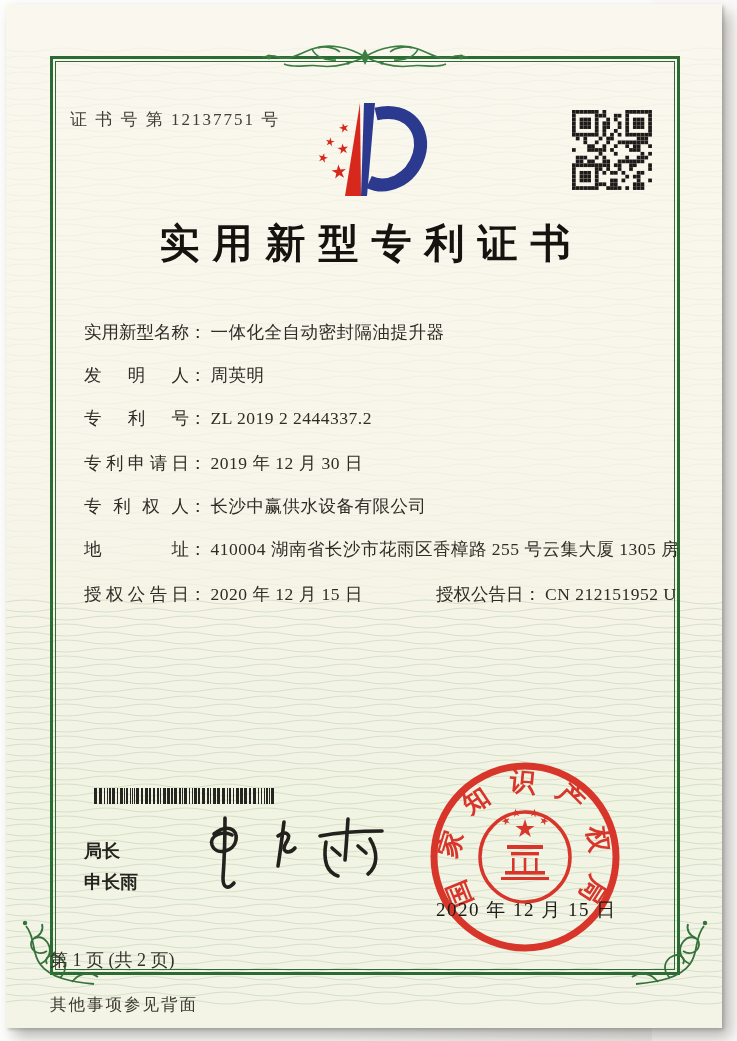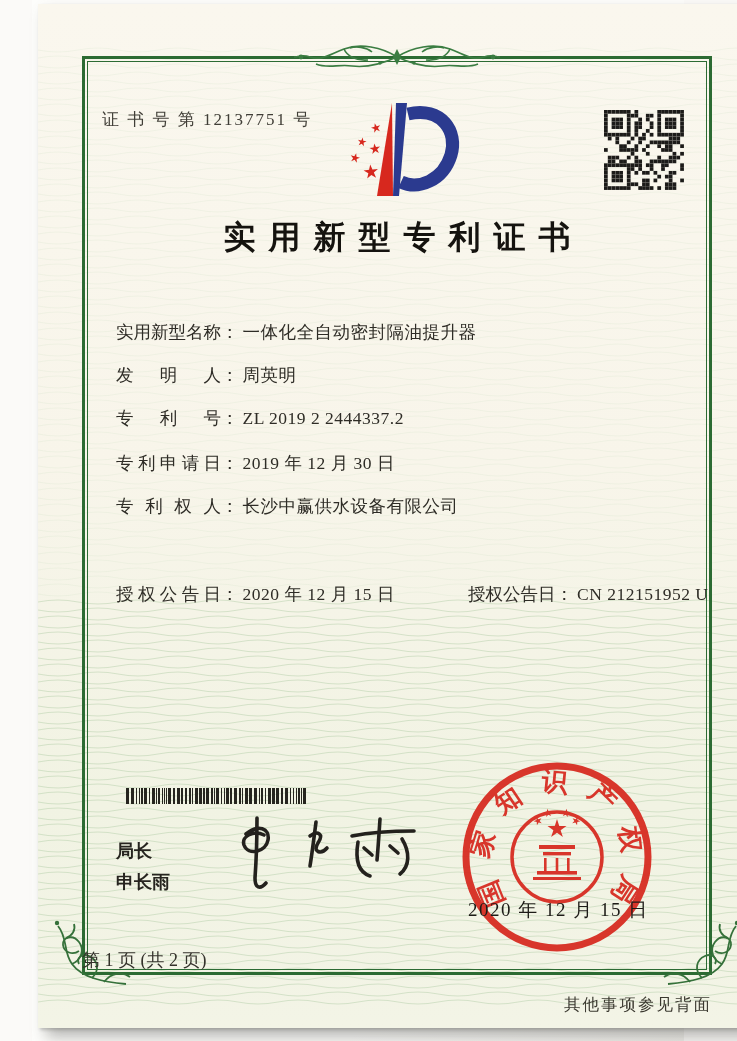--- a/index.html
+++ b/index.html
@@ -1,55 +1,55 @@
 <!DOCTYPE html>
 <html><head>
 <meta charset="utf-8">
 <style>
   * { margin:0; padding:0; box-sizing:border-box; }
   html,body { width:737px; height:1041px; }
   body { background:#fbfaf8; font-family:"Liberation Serif","DejaVu Serif",serif; overflow:hidden; }
-  .photo { position:relative; width:652px; height:1041px; background:linear-gradient(135deg,#fdfdfb 80%,#efeeea 100%);margin-left:32px; }
+  .photo { position:relative; width:652px; height:1041px; background:linear-gradient(135deg,#fdfdfb 80%,#efeeea 100%); }
   .paper {
     position:absolute; left:6px; top:4px; width:716px; height:1024px;
     background:linear-gradient(180deg,#faf7ee 0%,#f8f5ea 45%,#f1f3e3 78%,#f3f4e6 100%);
     box-shadow:8px 9px 14px rgba(100,100,95,.45), 2px 2px 3px rgba(90,90,85,.3);
   }
   .guilloche { position:absolute; left:0; top:0; z-index:0; }
   .frame {
     position:absolute; left:44px; top:52px; width:630px; height:919px;
     border:3px solid #2c6b33; z-index:1;
   }
   .frame::before {
     content:""; position:absolute; left:2px; top:2px; right:2px; bottom:2px;
     border:1px solid #2c6b33;
   }
   .ornament { position:absolute; z-index:2; }
   .content { position:absolute; left:0; top:0; width:716px; height:1024px; z-index:3; }
   .certno { position:absolute; left:64px; top:104px; font-size:17px; letter-spacing:2px; color:#403e37; }
   .logo { position:absolute; left:292px; top:94px; }
   .qr { position:absolute; left:566px; top:106px; }
   .title { position:absolute; left:44px; top:212px; width:630px; text-align:center;
-           font-size:32px; font-weight:bold; letter-spacing:13px; color:#15130f; text-indent:13px; }
+           font-size:40px; font-weight:bold; letter-spacing:13px; color:#15130f; text-indent:13px; }
   .fieldrow { position:absolute; left:78px; width:578px; font-size:17.5px; color:#2e2c26; white-space:nowrap; }
   .flabel { display:inline-block; width:105px; text-align:justify; text-align-last:justify; vertical-align:bottom; }
   .fcolon { display:inline-block; margin-right:4px; }
   .fvalue { letter-spacing:.5px; }
   .pair2 { position:absolute; left:352px; top:0; }
   .paras { position:absolute; left:78px; top:612px; width:576px; font-size:17.5px; line-height:27.5px;
            color:#3a382f; text-align:justify; }
   .paras p { text-indent:2.2em; }
   .barcode { position:absolute; left:88px; top:784px; }
   .signerblock { position:absolute; left:78px; top:832px; font-family:"Liberation Sans","DejaVu Sans",sans-serif;
                  font-size:18px; font-weight:bold; color:#26241f; line-height:31px; }
   .signature { position:absolute; left:186px; top:808px; }
   .seal { position:absolute; left:421px; top:755px; }
   .sealdate { position:absolute; left:430px; top:893px; font-size:19px; color:#1d1b17; letter-spacing:1.5px; z-index:4; }
   .pagenum { position:absolute; left:44px; top:944px; width:630px; text-align:left; font-size:18px; color:#34322b; }
-  .backnote { position:absolute; left:44px; top:990px; width:630px; text-align:right; font-size:16.5px; color:#3a382f; letter-spacing:2px; }
+  .backnote { position:absolute; left:44px; top:990px; width:630px; text-align:left; font-size:16.5px; color:#3a382f; letter-spacing:2px; }
 </style>
 </head>
 <body>
 
 <div class="photo">
   <div class="paper">
 
     <svg class="guilloche" width="716" height="1024">
         <path d="M0 46 q 20 4 40 0 q 20 -4 40 0 q 20 4 40 0 q 20 -4 40 0 q 20 4 40 0 q 20 -4 40 0 q 20 4 40 0 q 20 -4 40 0 q 20 4 40 0 q 20 -4 40 0 q 20 4 40 0 q 20 -4 40 0 q 20 4 40 0 q 20 -4 40 0 q 20 4 40 0 q 20 -4 40 0 q 20 4 40 0 q 20 -4 40 0" fill="none" stroke="#cbdfc5" stroke-width="0.8" stroke-opacity="0.28"></path>
         <path d="M0 54 q 20 -4 40 0 q 20 4 40 0 q 20 -4 40 0 q 20 4 40 0 q 20 -4 40 0 q 20 4 40 0 q 20 -4 40 0 q 20 4 40 0 q 20 -4 40 0 q 20 4 40 0 q 20 -4 40 0 q 20 4 40 0 q 20 -4 40 0 q 20 4 40 0 q 20 -4 40 0 q 20 4 40 0 q 20 -4 40 0 q 20 4 40 0" fill="none" stroke="#cbdfc5" stroke-width="0.8" stroke-opacity="0.28"></path>
@@ -464,20 +464,23 @@
       </div>
       <div class="fieldrow" style="top:402px">
         <span class="flabel">专利号</span><span class="fcolon">：</span><span class="fvalue">ZL 2019 2 2444337.2</span>
       </div>
       <div class="fieldrow" style="top:447px">
         <span class="flabel">专利申请日</span><span class="fcolon">：</span><span class="fvalue">2019 年 12 月 30 日</span>
       </div>
       <div class="fieldrow" style="top:490px">
         <span class="flabel">专利权人</span><span class="fcolon">：</span><span class="fvalue">长沙中赢供水设备有限公司</span>
       </div>
+      <div class="fieldrow" style="top:533px">
+        <span class="flabel">地址</span><span class="fcolon">：</span><span class="fvalue">410004 湖南省长沙市花雨区香樟路 255 号云集大厦 1305 房</span>
+      </div>
       <div class="fieldrow" style="top:578px">
         <span class="flabel">授权公告日</span><span class="fcolon">：</span><span class="fvalue">2020 年 12 月 15 日</span>
         <span class="pair2">
           <span>授权公告日</span><span class="fcolon">：</span><span class="fvalue">CN 212151952 U</span>
         </span>
       </div>
 
       <div class="paras">
       </div>
 

